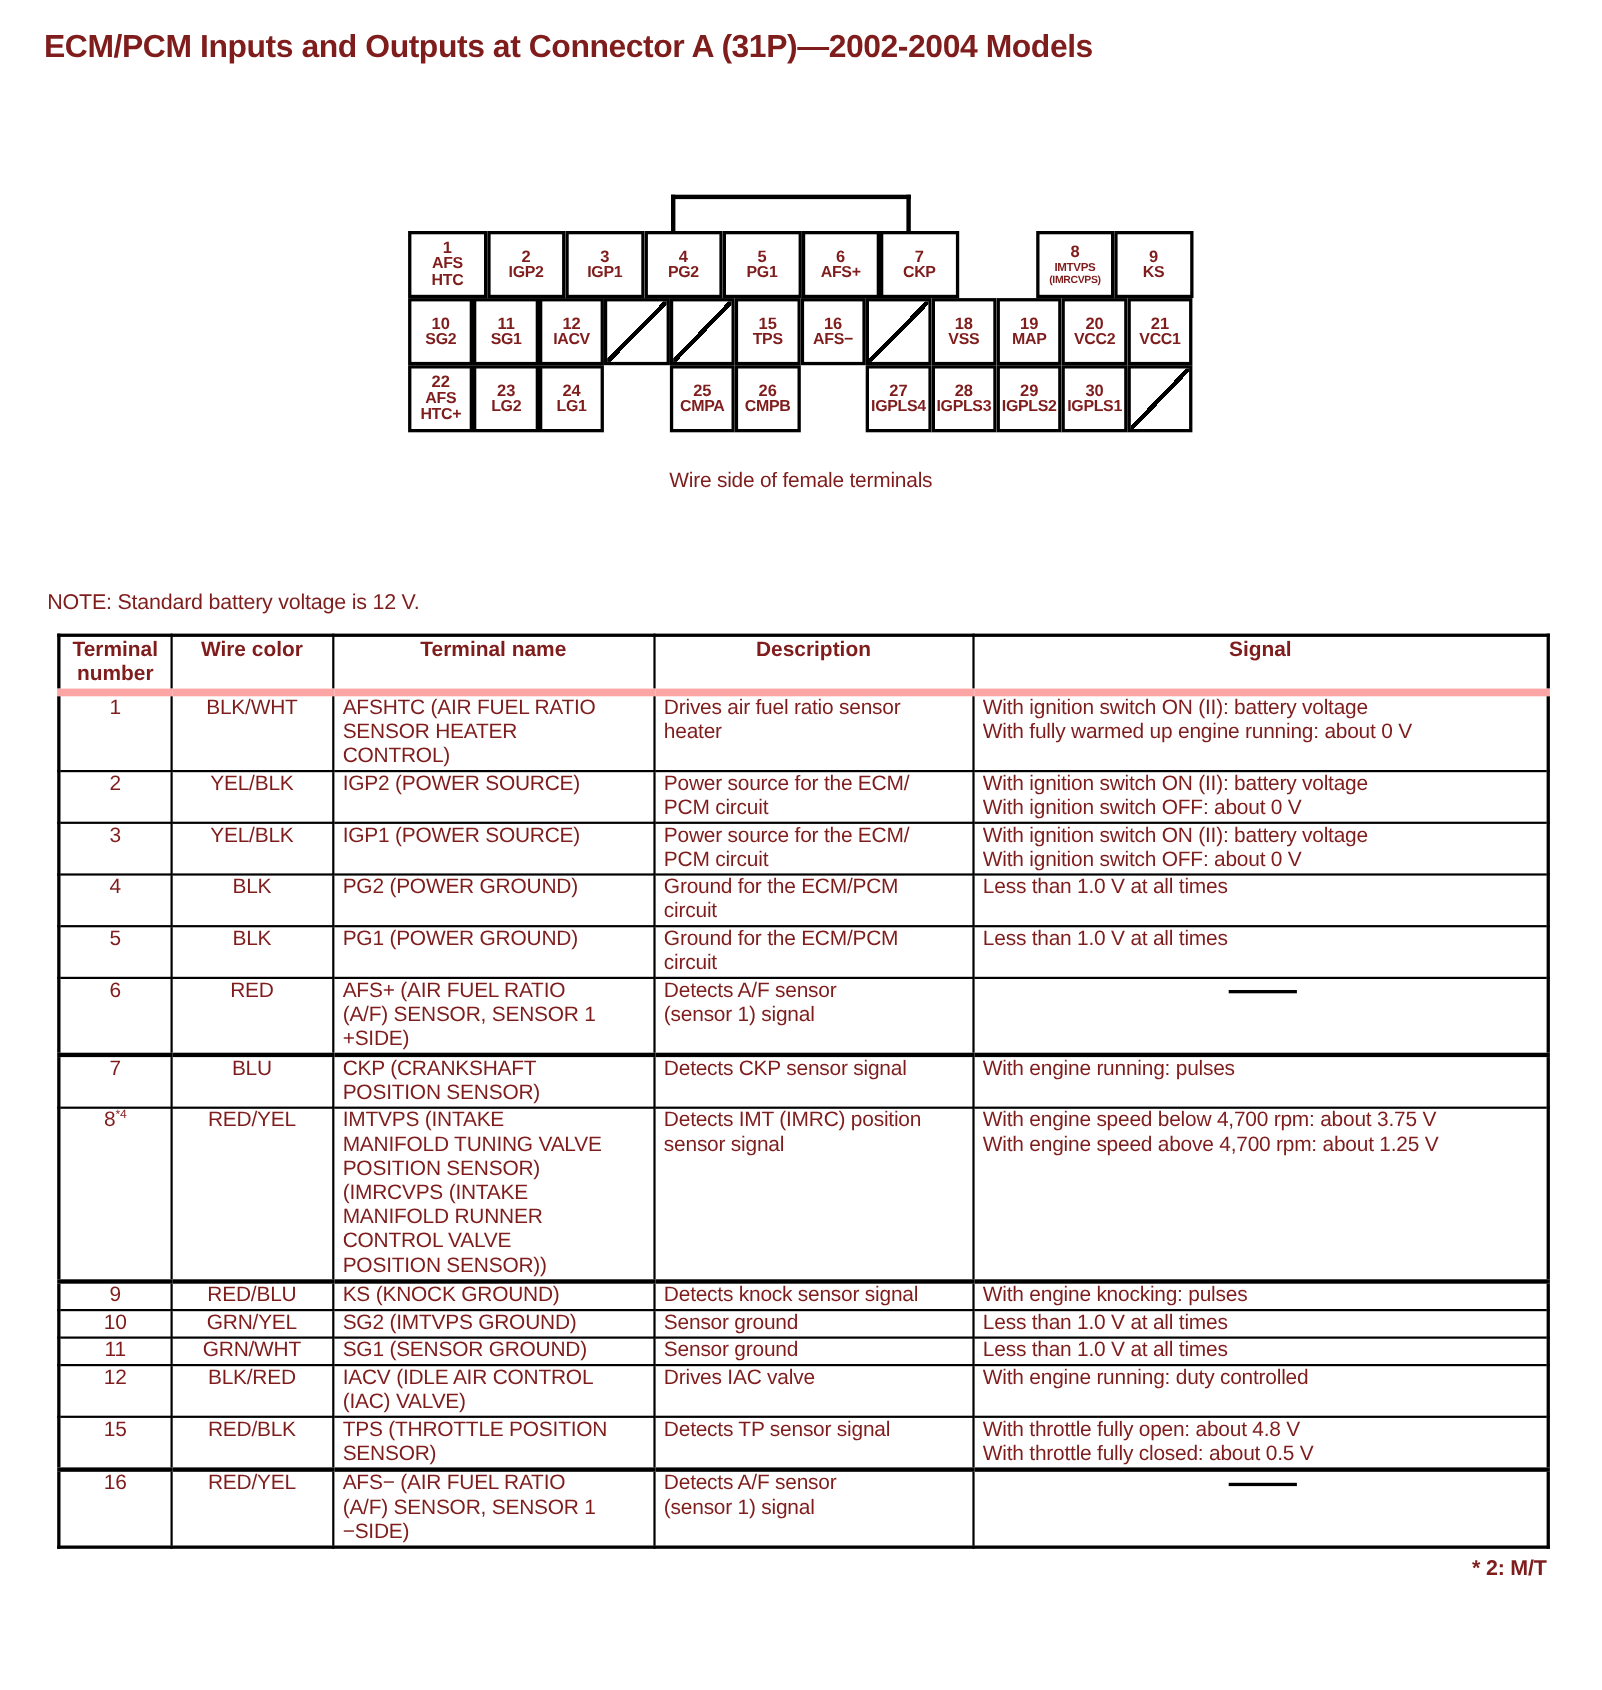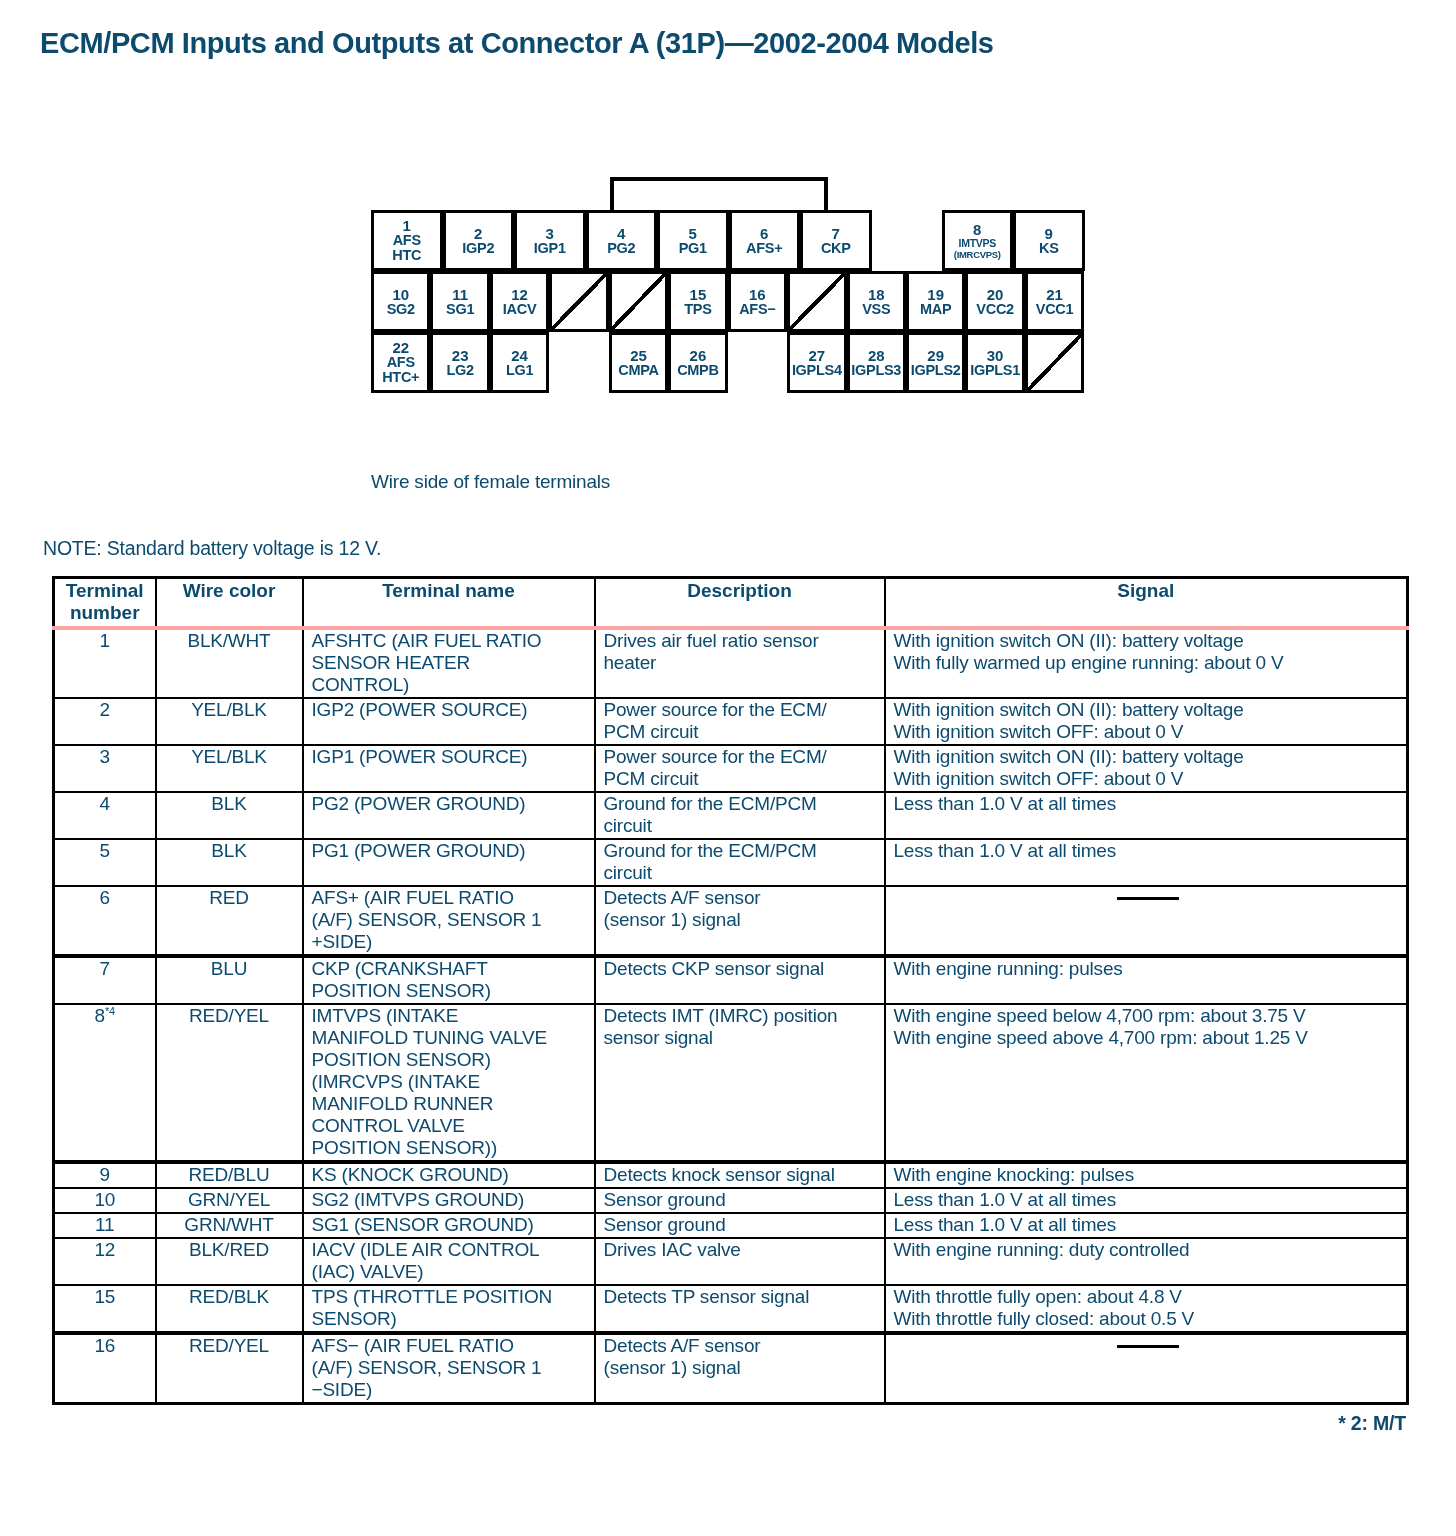--- a/index.html
+++ b/index.html
@@ -1,16 +1,16 @@
 <!DOCTYPE html>
 <html><head>
 <meta charset="utf-8">
 <style>
   html,body{margin:0;padding:0;background:#fff;}
-  .page{position:relative;width:1456px;height:1536px;background:#ffffff;color:#0c4a6e;
+  .page{position:relative;width:1456px;height:1536px;background:#ffffff;color:#7f1d1d;
         font-family:"Liberation Sans","DejaVu Sans",sans-serif;overflow:hidden;}
   .title{position:absolute;left:40px;top:27px;font-size:29px;font-weight:bold;letter-spacing:-0.4px;white-space:nowrap;}
 
   
   .connector{position:absolute;left:371px;top:177px;width:714px;height:216px;}
   .tab{position:absolute;left:239px;top:0;width:218px;height:37px;box-sizing:border-box;
        border:4px solid #000;border-bottom:none;background:#fff;}
   .crows{position:absolute;left:0;top:33px;}
   .crow{display:flex;}
   .ccell{box-sizing:border-box;height:61px;flex:0 0 auto;}
@@ -20,28 +20,28 @@
   .plbl{font-size:14.5px;line-height:15px;letter-spacing:-0.3px;white-space:nowrap;text-align:right;}
   .pin.small .plbl{font-size:10.5px;line-height:12px;}
   .pin.small .plbl + .plbl{font-size:9.5px;line-height:11px;}
   .crow1 .ccell{width:71.5px;}
   .crow1 .gapcell{width:70px;}
   .crow2 .ccell,.crow3 .ccell{width:59.45px;}
   .slashcell{border:3px solid #000;background-image:linear-gradient(to bottom right,
       transparent calc(50% - 2px), #000 calc(50% - 2px), #000 calc(50% + 2px), transparent calc(50% + 2px));}
   .gapcell{border:none;background:transparent;}
 
-  .caption{position:absolute;left:371px;top:427px;width:714px;text-align:left;font-size:19px;letter-spacing:-0.2px;margin-top:44px;}
+  .caption{position:absolute;left:371px;top:427px;width:714px;text-align:center;font-size:19px;letter-spacing:-0.2px;}
   .note{position:absolute;left:43px;top:537px;font-size:19.5px;letter-spacing:-0.2px;}
 
   
   .tablewrap{position:absolute;left:52px;top:576px;width:1354px;}
   table{border-collapse:collapse;width:1354px;table-layout:fixed;border:3px solid #000;}
   th,td{border:2px solid #000;}
-  thead th{border-bottom:4px solid #fca5a5;font-size:19px;font-weight:bold;text-align:center;
+  thead th{border-bottom:7px solid #fca5a5;font-size:19px;font-weight:bold;text-align:center;
            vertical-align:top;padding:1px 2px 2px;line-height:22px;}
   td{font-size:19px;line-height:22px;vertical-align:top;padding:0 4px 1px 8px;letter-spacing:-0.2px;}
   td.c{text-align:center;padding:0 2px 1px;}
   sup{font-size:11px;line-height:0;}
   tr.thick td{border-top:4px solid #000;}
   .dashline{width:62px;border-top:3px solid #000;margin:10px auto 0;}
   .footnotes{margin-top:5px;padding-left:1px;font-size:19.5px;font-weight:bold;line-height:26px;letter-spacing:-0.2px;text-align:right;}
 </style>
 </head>
 <body>

